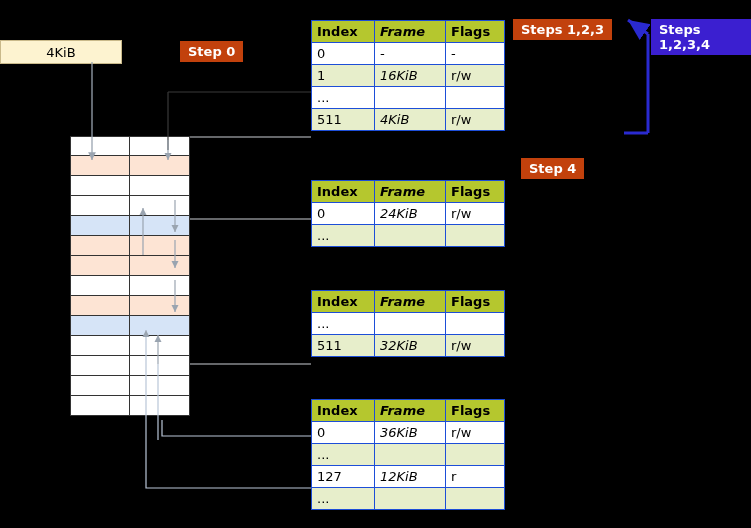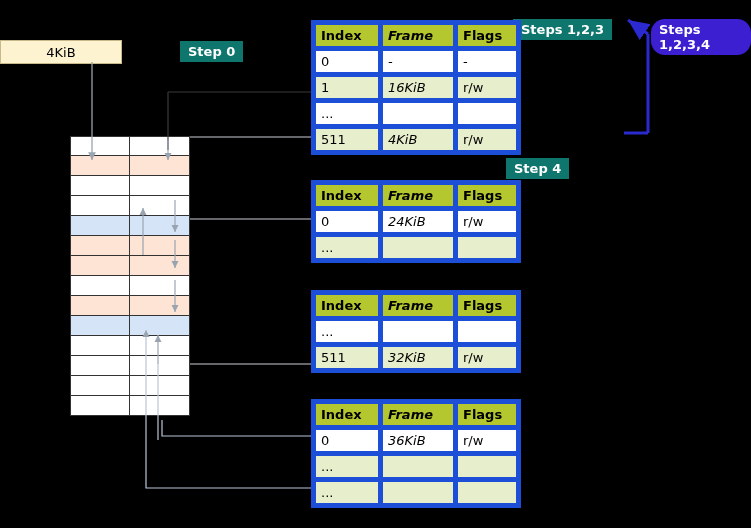--- a/index.html
+++ b/index.html
@@ -2,36 +2,36 @@
 <html><head>
 <meta charset="utf-8">
 <style>
   html,body{margin:0;padding:0;background:#000;}
   body{width:751px;height:528px;position:relative;overflow:hidden;
        font-family:"DejaVu Sans","Liberation Sans",sans-serif;}
   .abs{position:absolute;}
 
   
   table.pt{border-collapse:collapse;background:#ffffff;}
-  table.pt td,table.pt th{border:5px solid #1d4ed8;font-size:13px;line-height:15px;
+  table.pt td,table.pt th{border:1px solid #1d4ed8;font-size:13px;line-height:15px;
       padding:3px 5px;color:#000;height:15px;}
   table.pt thead th{background:#b5c72e;font-weight:bold;text-align:left;color:#000;}
   table.pt tbody tr.even td{background:#ffffff;}
   table.pt tbody tr.odd td{background:#e7eecb;}
   .c-index{width:52px;}
   .c-frame{width:60px;font-style:italic;}
   .c-flags{width:48px;margin-left:24px;}
 
   
   .kib4{left:0px;top:40px;width:120px;height:22px;background:#fdf3d0;border:1px solid #c9b98a;
         font-size:13px;color:#000;display:flex;align-items:center;justify-content:center;}
 
   
   .tag{font-size:13px;color:#fff;padding:3px 8px;font-weight:bold;}
-  .tag-red{background:#0f766e;}
+  .tag-red{background:#c2410c;}
   .tag-blue{background:#3b1fd0;}
 
   
   .memcol{left:70px;top:136px;width:120px;}
   .memrow{height:20px;border:1px solid #333;border-top:none;box-sizing:border-box;}
   .memrow:first-child{border-top:1px solid #333;}
   .m-white{background:#ffffff;}
   .m-peach{background:#fde4d4;}
   .m-blue{background:#d6e4f7;}
 
@@ -40,22 +40,22 @@
 
   svg.overlay{position:absolute;left:0;top:0;width:751px;height:528px;pointer-events:none;}
 </style>
 </head>
 <body>
 
 <div class="abs kib4">4KiB</div>
 
 <div class="abs tag tag-red" style="left:180px;top:41px;">Step 0</div>
 <div class="abs tag tag-red" style="left:513px;top:19px;">Steps 1,2,3</div>
-<div class="abs tag tag-blue" style="left:651px;top:19px;border-radius:14px;">Steps 1,2,3,4</div>
-<div class="abs tag tag-red" style="left:506px;top:158px;">Step 4</div>
+<div class="abs tag tag-blue" style="left:651px;top:19px;">Steps 1,2,3,4</div>
+<div class="abs tag tag-red" style="left:521px;top:158px;">Step 4</div>
 
 <div class="abs memcol" id="memcol">
     <div class="memrow m-white"></div>
     <div class="memrow m-peach"></div>
     <div class="memrow m-white"></div>
     <div class="memrow m-white"></div>
     <div class="memrow m-blue"></div>
     <div class="memrow m-peach"></div>
     <div class="memrow m-peach"></div>
     <div class="memrow m-white"></div>
@@ -166,20 +166,25 @@
         <tbody>
           <tr class="even">
             <td class="c-index">0</td>
             <td class="c-frame">36KiB</td>
             <td class="c-flags">r/w</td>
           </tr>
           <tr class="odd">
             <td class="c-index">...</td>
             <td class="c-frame"></td>
             <td class="c-flags"></td>
+          </tr>
+          <tr class="even">
+            <td class="c-index">127</td>
+            <td class="c-frame">12KiB</td>
+            <td class="c-flags">r</td>
           </tr>
           <tr class="odd">
             <td class="c-index">...</td>
             <td class="c-frame"></td>
             <td class="c-flags"></td>
           </tr>
         </tbody>
       </table>
     </div>
   </div>

